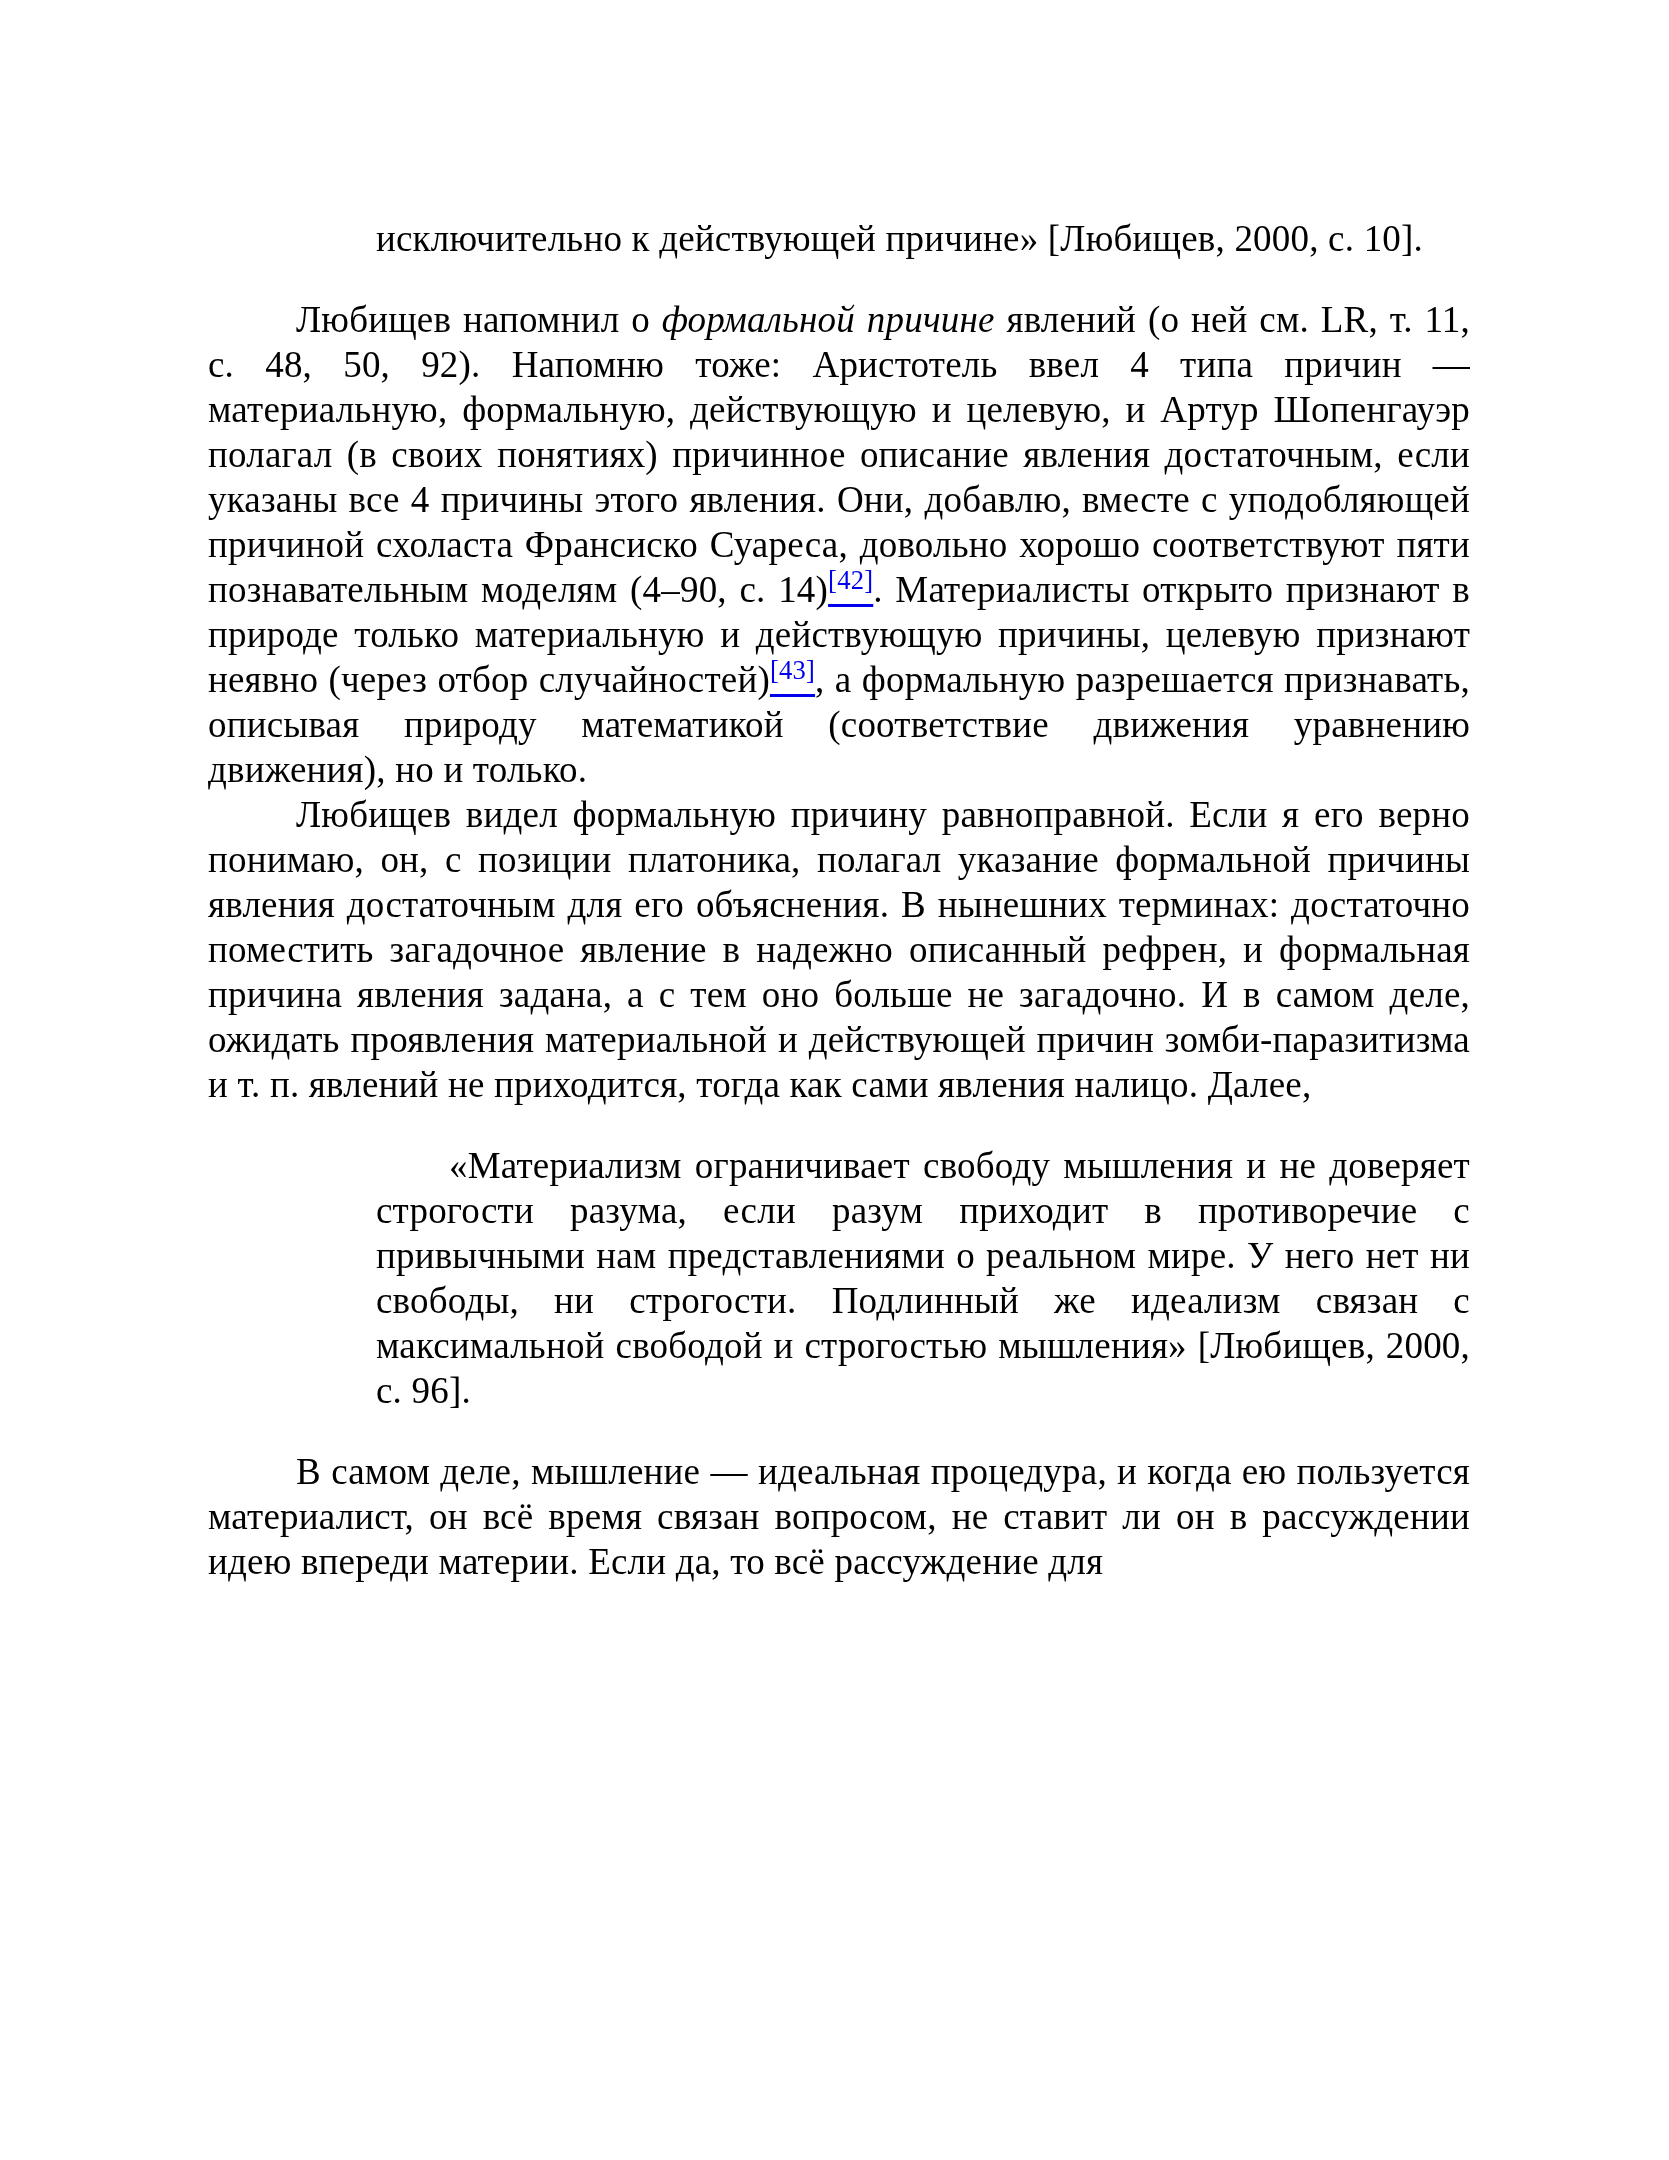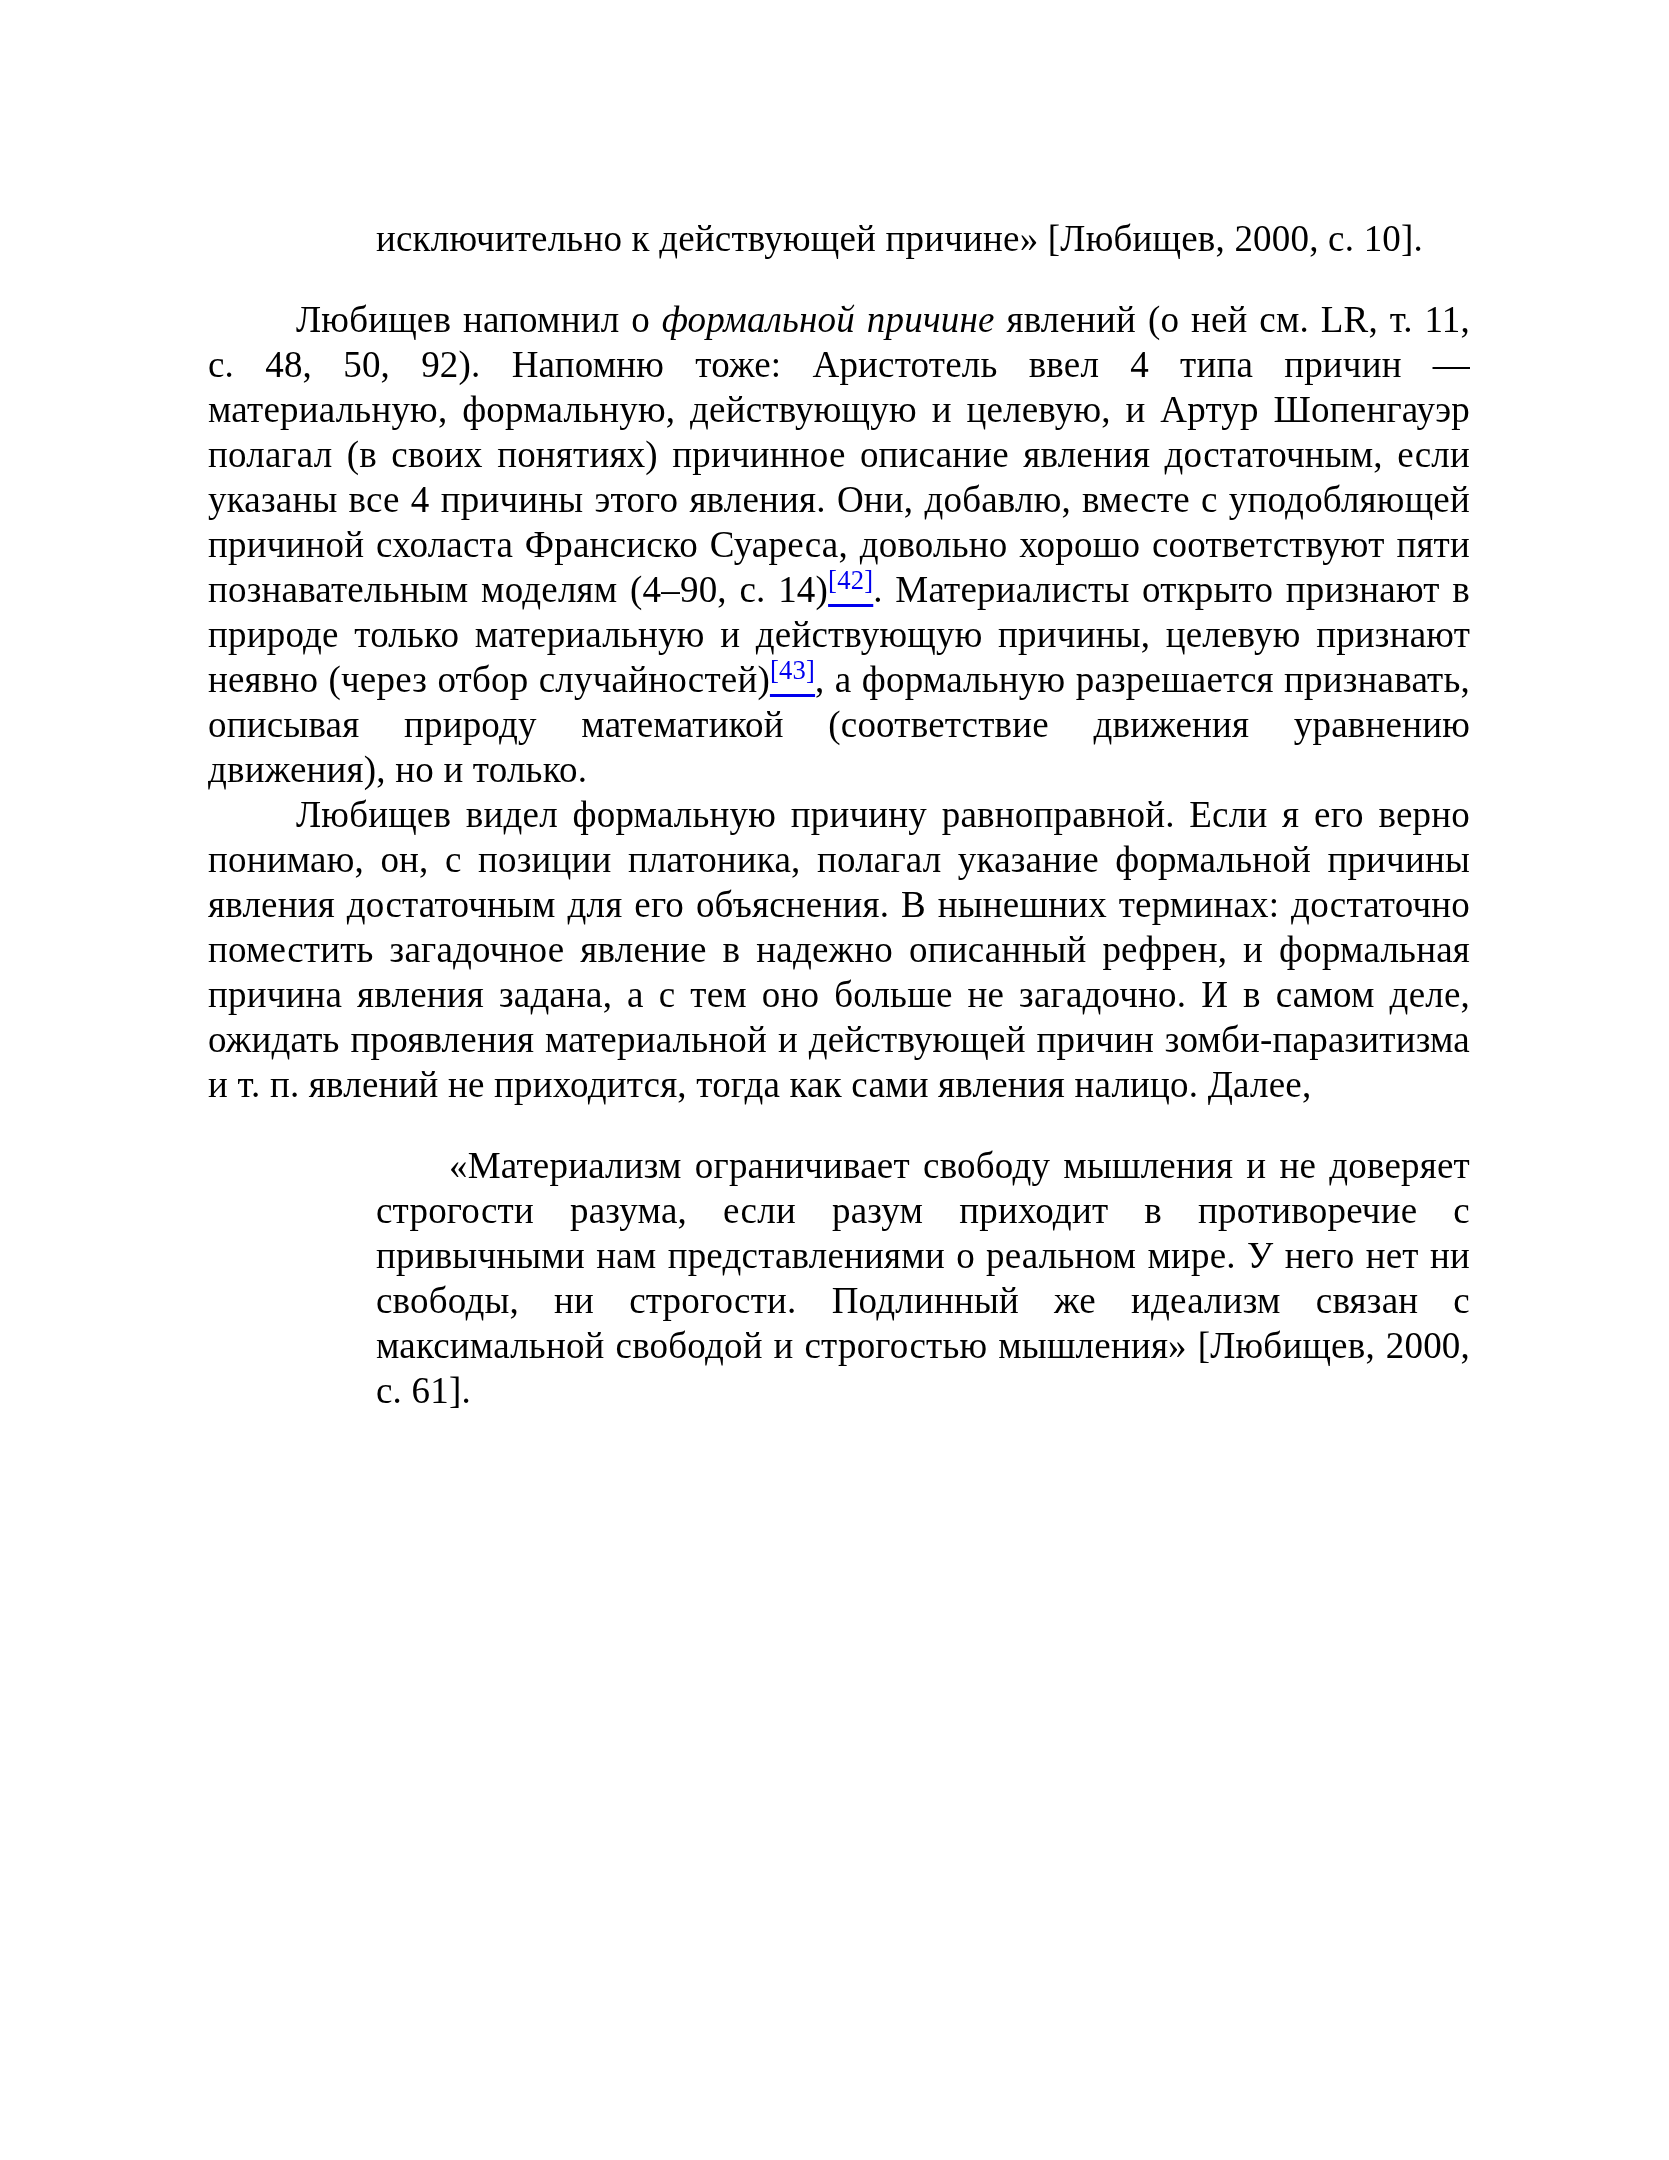--- a/index.html
+++ b/index.html
@@ -48,15 +48,16 @@
   }
 </style>
 </head>
 <body>
 
 <div class="page" style="background: rgb(255, 255, 255);">
   <div class="text-column" id="text-column" style="color: rgb(0, 0, 0);">
       <div class="block blockquote"><span class="run-normal">исключительно к действующей причине» [Любищев, 2000, с. 10].</span></div>
       <div class="block paragraph"><span class="run-normal">Любищев напомнил о </span><span class="run-italic">формальной причине</span><span class="run-normal"> явлений (о ней см. LR, т. 11, с. 48, 50, 92). Напомню тоже: Аристотель ввел 4 типа причин — материальную, формальную, действующую и целевую, и Артур Шопенгауэр полагал (в своих понятиях) причинное описание явления достаточным, если указаны все 4 причины этого явления. Они, добавлю, вместе с уподобляющей причиной схоласта Франсиско Суареса, довольно хорошо соответствуют пяти познавательным моделям (4–90, с. 14)</span><a class="footnote-ref"><sup class="fn">[42]</sup></a><span class="run-normal">. Материалисты открыто признают в природе только материальную и действующую причины, целевую признают неявно (через отбор случайностей)</span><a class="footnote-ref"><sup class="fn">[43]</sup></a><span class="run-normal">, а формальную разрешается признавать, описывая природу математикой (соответствие движения уравнению движения), но и только.</span></div>
       <div class="block paragraph"><span class="run-normal">Любищев видел формальную причину равноправной. Если я его верно понимаю, он, с позиции платоника, полагал указание формальной причины явления достаточным для его объяснения. В нынешних терминах: достаточно поместить загадочное явление в надежно описанный рефрен, и формальная причина явления задана, а с тем оно больше не загадочно. И в самом деле, ожидать проявления материальной и действующей причин зомби-паразитизма и т. п. явлений не приходится, тогда как сами явления налицо. Далее,</span></div>
-      <div class="block blockquote first-indent"><span class="run-normal">«Материализм ограничивает свободу мышления и не доверяет строгости разума, если разум приходит в противоречие с привычными нам представлениями о реальном мире. У него нет ни свободы, ни строгости. Подлинный же идеализм связан с максимальной свободой и строгостью мышления» [Любищев, 2000, с. 61].</span></div>
+      <div class="block blockquote first-indent"><span class="run-normal">«Материализм ограничивает свободу мышления и не доверяет строгости разума, если разум приходит в противоречие с привычными нам представлениями о реальном мире. У него нет ни свободы, ни строгости. Подлинный же идеализм связан с максимальной свободой и строгостью мышления» [Любищев, 2000, с. 96].</span></div>
+      <div class="block paragraph"><span class="run-normal">В самом деле, мышление — идеальная процедура, и когда ею пользуется материалист, он всё время связан вопросом, не ставит ли он в рассуждении идею впереди материи. Если да, то всё рассуждение для</span></div>
     </div>
 </div>
 
 </body></html>

